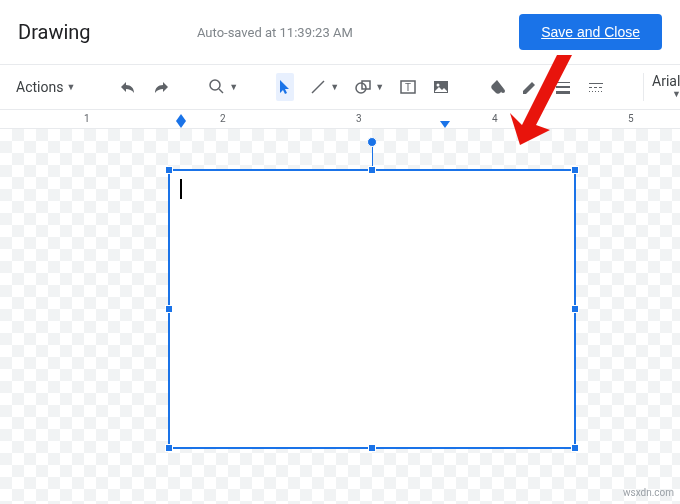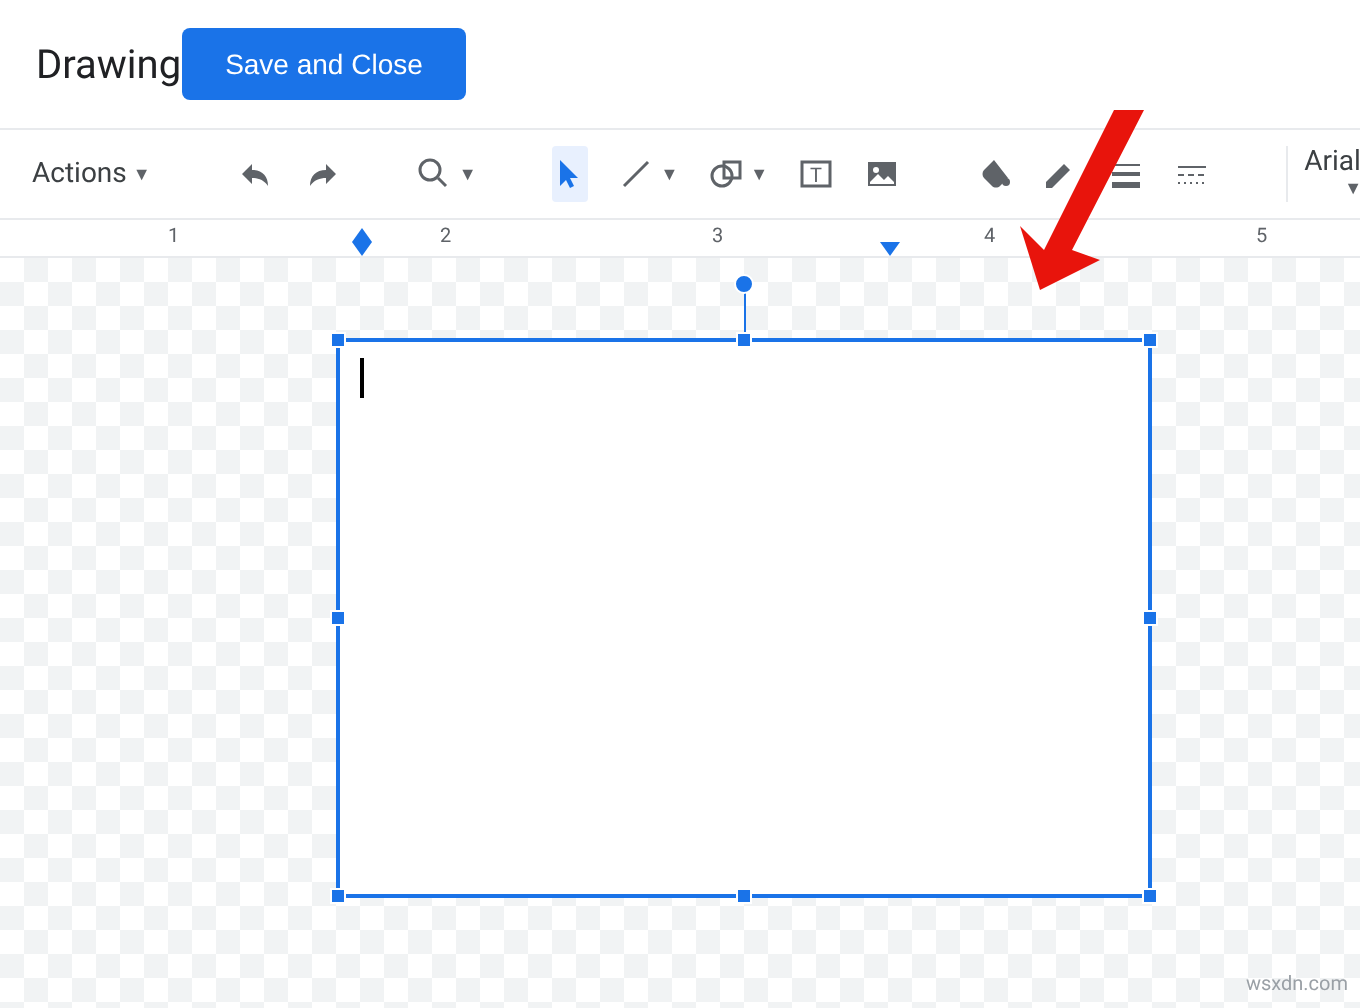--- a/index.html
+++ b/index.html
@@ -1,21 +1,21 @@
 <!DOCTYPE html>
 <html><head>
   <meta charset="utf-8">
   <style>
     * { box-sizing: border-box; margin: 0; padding: 0; }
     body { font-family: 'Google Sans', Roboto, Arial, sans-serif; background: #fff; width: 680px; height: 504px; overflow: hidden; position: relative; }
     
     .header { display: flex; align-items: center; padding: 14px 18px 10px 18px; }
     .title { font-size: 20px; color: #202124; font-weight: 400; flex: 0 0 auto; }
     .autosave { flex: 1; text-align: center; color: #80868b; font-size: 13px; margin-left: -60px; }
-    .save-btn { background: #1a73e8; color: #fff; border: none; padding: 10px 22px; font-size: 14px; font-weight: 500; border-radius: 4px; cursor: pointer; }
+    .save-btn { background: #1a73e8; color: #fff; border: none; padding: 10px 22px; font-size: 14px; font-weight: 500; border-radius: 4px; cursor: pointer; text-decoration: underline; }
     
     .divider { border-top: 1px solid #e8eaed; margin: 4px 0 0 0; }
     
     .toolbar { display: flex; align-items: center; padding: 6px 10px; gap: 15px; height: 44px; }
     .tb-actions { color: #3c4043; font-size: 14px; padding: 4px 6px; display: flex; align-items: center; cursor: pointer; }
     .tb-sep { width: 1px; height: 22px; background: #e8eaed; margin: 0 4px; }
     .tb-btn { width: 28px; height: 28px; display: flex; align-items: center; justify-content: center; cursor: pointer; border-radius: 2px; }
     .tb-btn.sel { background: #e8f0fe; }
     .tb-drop { display: flex; align-items: center; cursor: pointer; }
     .font-box { display: flex; border-left: 1px solid #e8eaed; border-right: 1px solid #e8eaed; padding: 0 8px; height: 28px; flex-direction: column; }
@@ -53,20 +53,21 @@
     
     svg { display: block; }
     .icon-fill { fill: #5f6368; }
     .icon-stroke { stroke: #5f6368; fill: none; stroke-width: 1.5; }
   </style>
 </head>
 <body>
 
 <div class="header">
   <div class="title">Drawing</div>
+  <div class="autosave">Auto-saved at 11:39:23 AM</div>
   <button class="save-btn">Save and Close</button>
 </div>
 
 <div class="divider"></div>
 
 <div class="toolbar">
   <div class="tb-actions">
     <span>Actions</span>
     <span class="caret">▼</span>
   </div>

